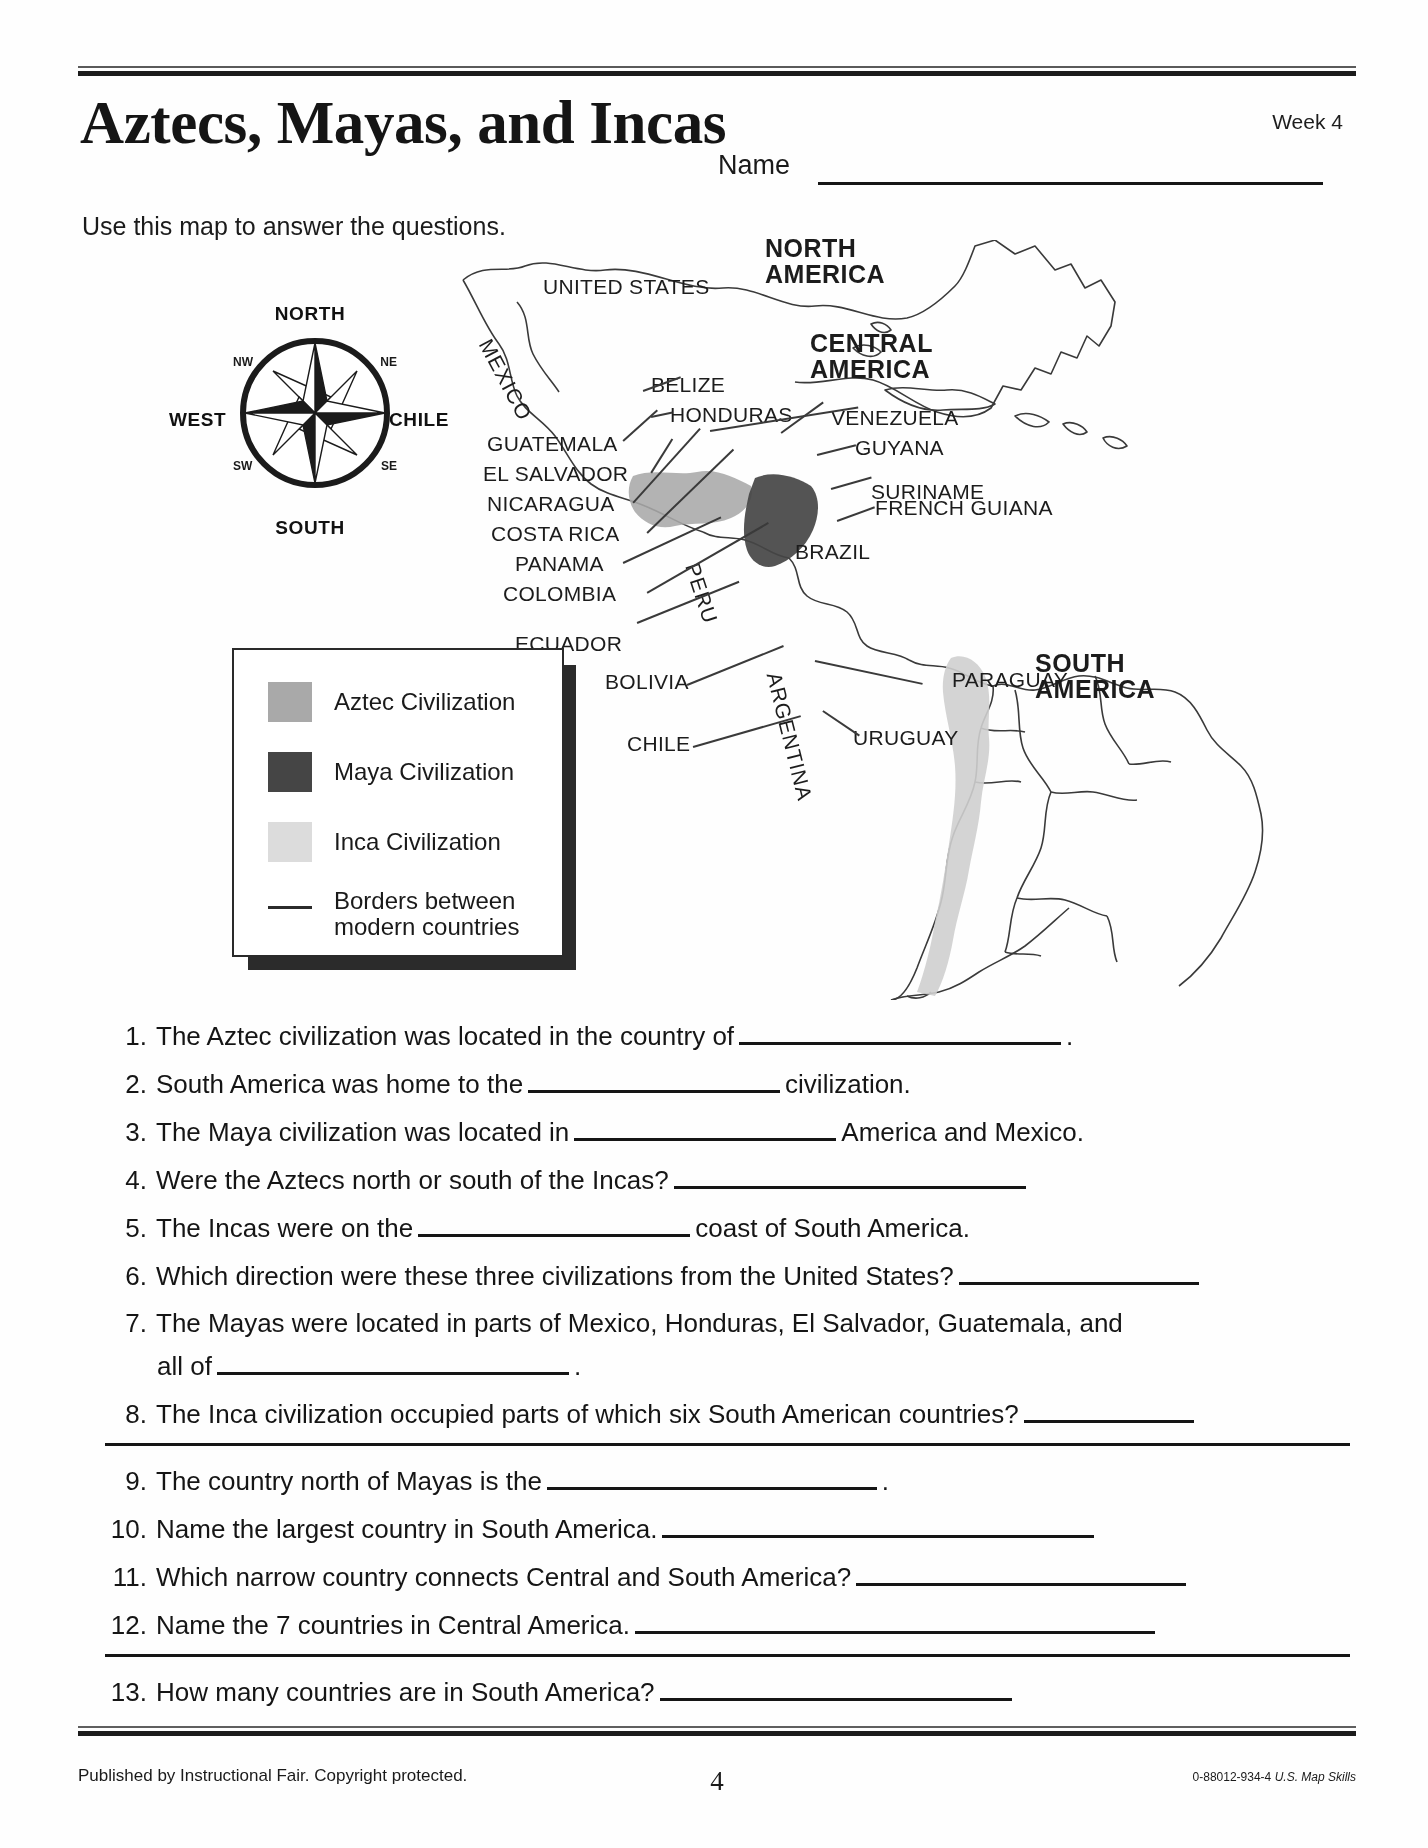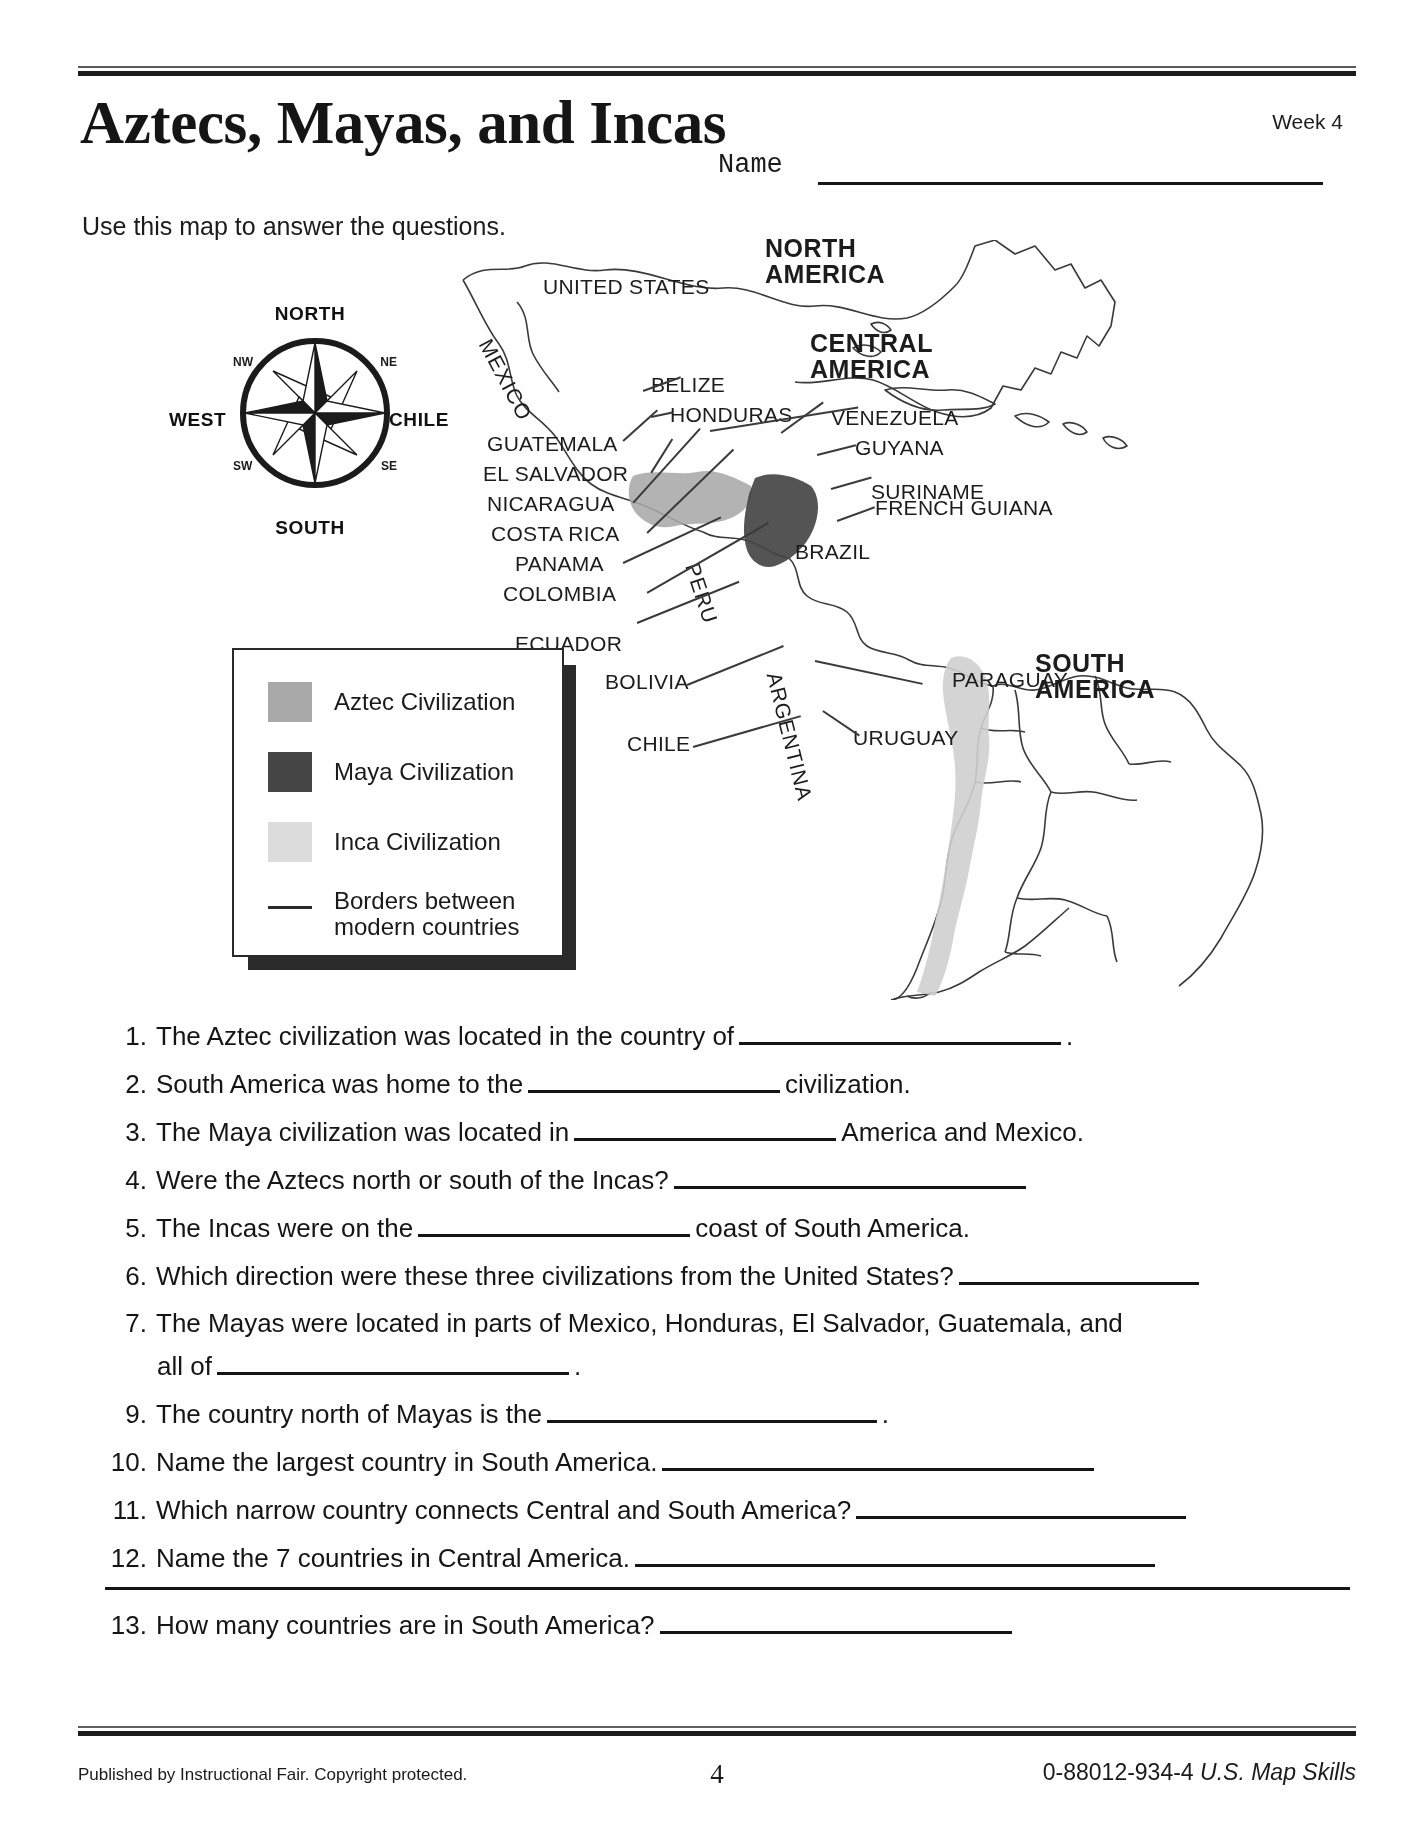--- a/index.html
+++ b/index.html
@@ -20,21 +20,21 @@
   .title{
     position:absolute;left:80px;top:88px;
     font-family:"Liberation Serif", serif;
     font-weight:bold;font-size:61px;letter-spacing:-.4px;color:#151515;
     white-space:nowrap;
   }
   .week{
     position:absolute;right:85px;top:110px;
     font-size:21px;color:#1d1d1d;white-space:nowrap;
   }
-  .name-row{position:absolute;left:718px;top:150px;width:610px;height:40px;font-family:Liberation Mono, monospace;}
+  .name-row{position:absolute;left:718px;top:150px;width:610px;height:40px;}
   .name-label{position:absolute;left:0;top:0;font-size:27px;color:#1a1a1a;}
   .name-line{position:absolute;left:100px;top:32px;width:505px;height:3px;background:#161616;}
 
   .instruction{
     position:absolute;left:82px;top:212px;
     font-size:25px;color:#1b1b1b;white-space:nowrap;
   }
 
   
   .compass{position:absolute;left:175px;top:305px;width:270px;height:230px;}
@@ -71,21 +71,21 @@
   .q .cont{display:block;margin-left:52px;margin-top:16px;}
   .fullrule{height:3px;background:#151515;margin:16px 0 18px 0;}
 
   
   .footrule{position:absolute;left:78px;right:72px;bottom:112px;}
   .footrule .a{height:2px;background:#5f5f5f;}
   .footrule .b{height:5px;background:#1c1c1c;margin-top:3px;}
   .footer{position:absolute;left:78px;right:72px;bottom:62px;display:flex;align-items:baseline;justify-content:space-between;}
   .f-left{font-size:17px;color:#1a1a1a;}
   .f-center{font-size:27px;font-family:"Liberation Serif",serif;color:#1a1a1a;position:absolute;left:50%;transform:translateX(-50%);}
-  .f-right{font-size:23px;color:#1a1a1a;}
+  .f-right{font-size:12px;color:#1a1a1a;}
   .f-right i{font-style:italic;}
 </style>
 </head>
 <body>
 
 <div class="page">
 
   <div class="rule-top" style="top:66px;">
     <div class="rule-thin"></div>
     <div class="rule-thick"></div>
@@ -316,20 +316,24 @@
 
     <div class="q">
       <span class="num">6.</span><span class="txt">Which direction were these three civilizations from the United States?</span><span class="blank" style="width:240px;"></span>
     </div>
 
     <div class="q">
       <span class="num">7.</span><span class="txt">The Mayas were located in parts of Mexico, Honduras, El Salvador, Guatemala, and</span>
       <span class="cont"><span class="txt">all of</span><span class="blank" style="width:352px;"></span><span class="txt">.</span></span>
     </div>
 
+    <div class="q">
+      <span class="num">8.</span><span class="txt">The Inca civilization occupied parts of which six South American countries?</span><span class="blank" style="width:170px;"></span>
+      <div class="fullrule"></div>
+    </div>
 
     <div class="q">
       <span class="num">9.</span><span class="txt">The country north of Mayas is the</span><span class="blank" style="width:330px;"></span><span class="txt">.</span>
     </div>
 
     <div class="q">
       <span class="num">10.</span><span class="txt">Name the largest country in South America.</span><span class="blank" style="width:432px;"></span>
     </div>
 
     <div class="q">

